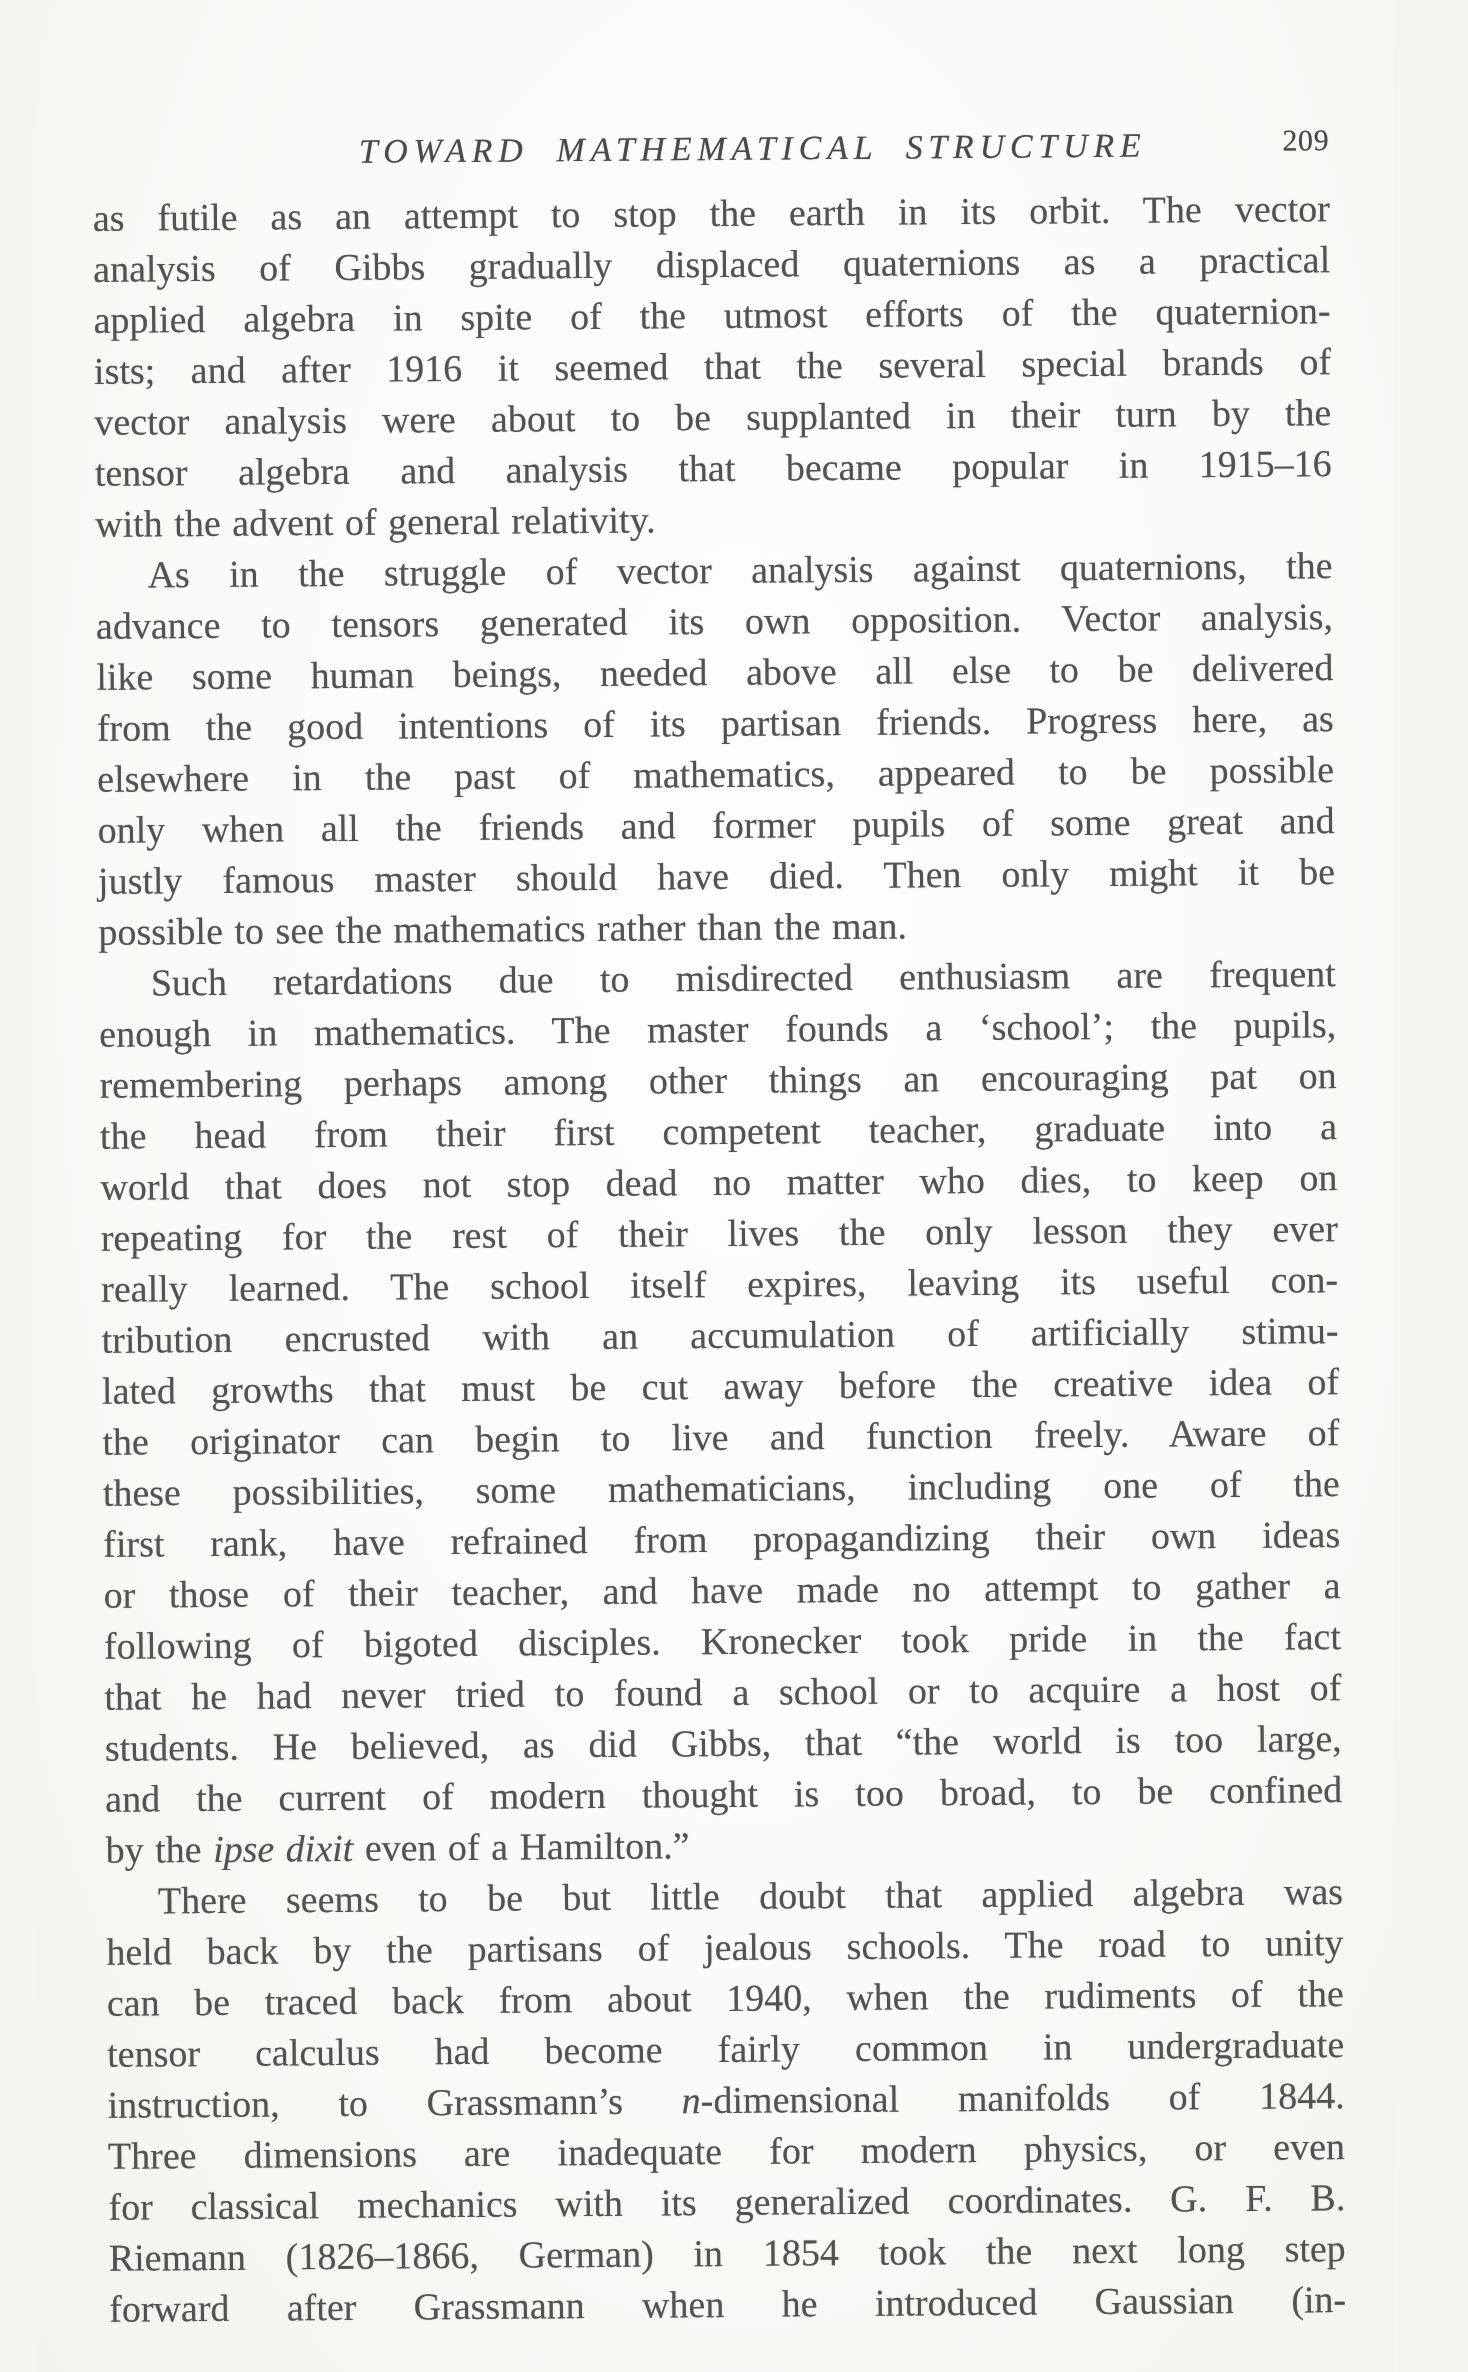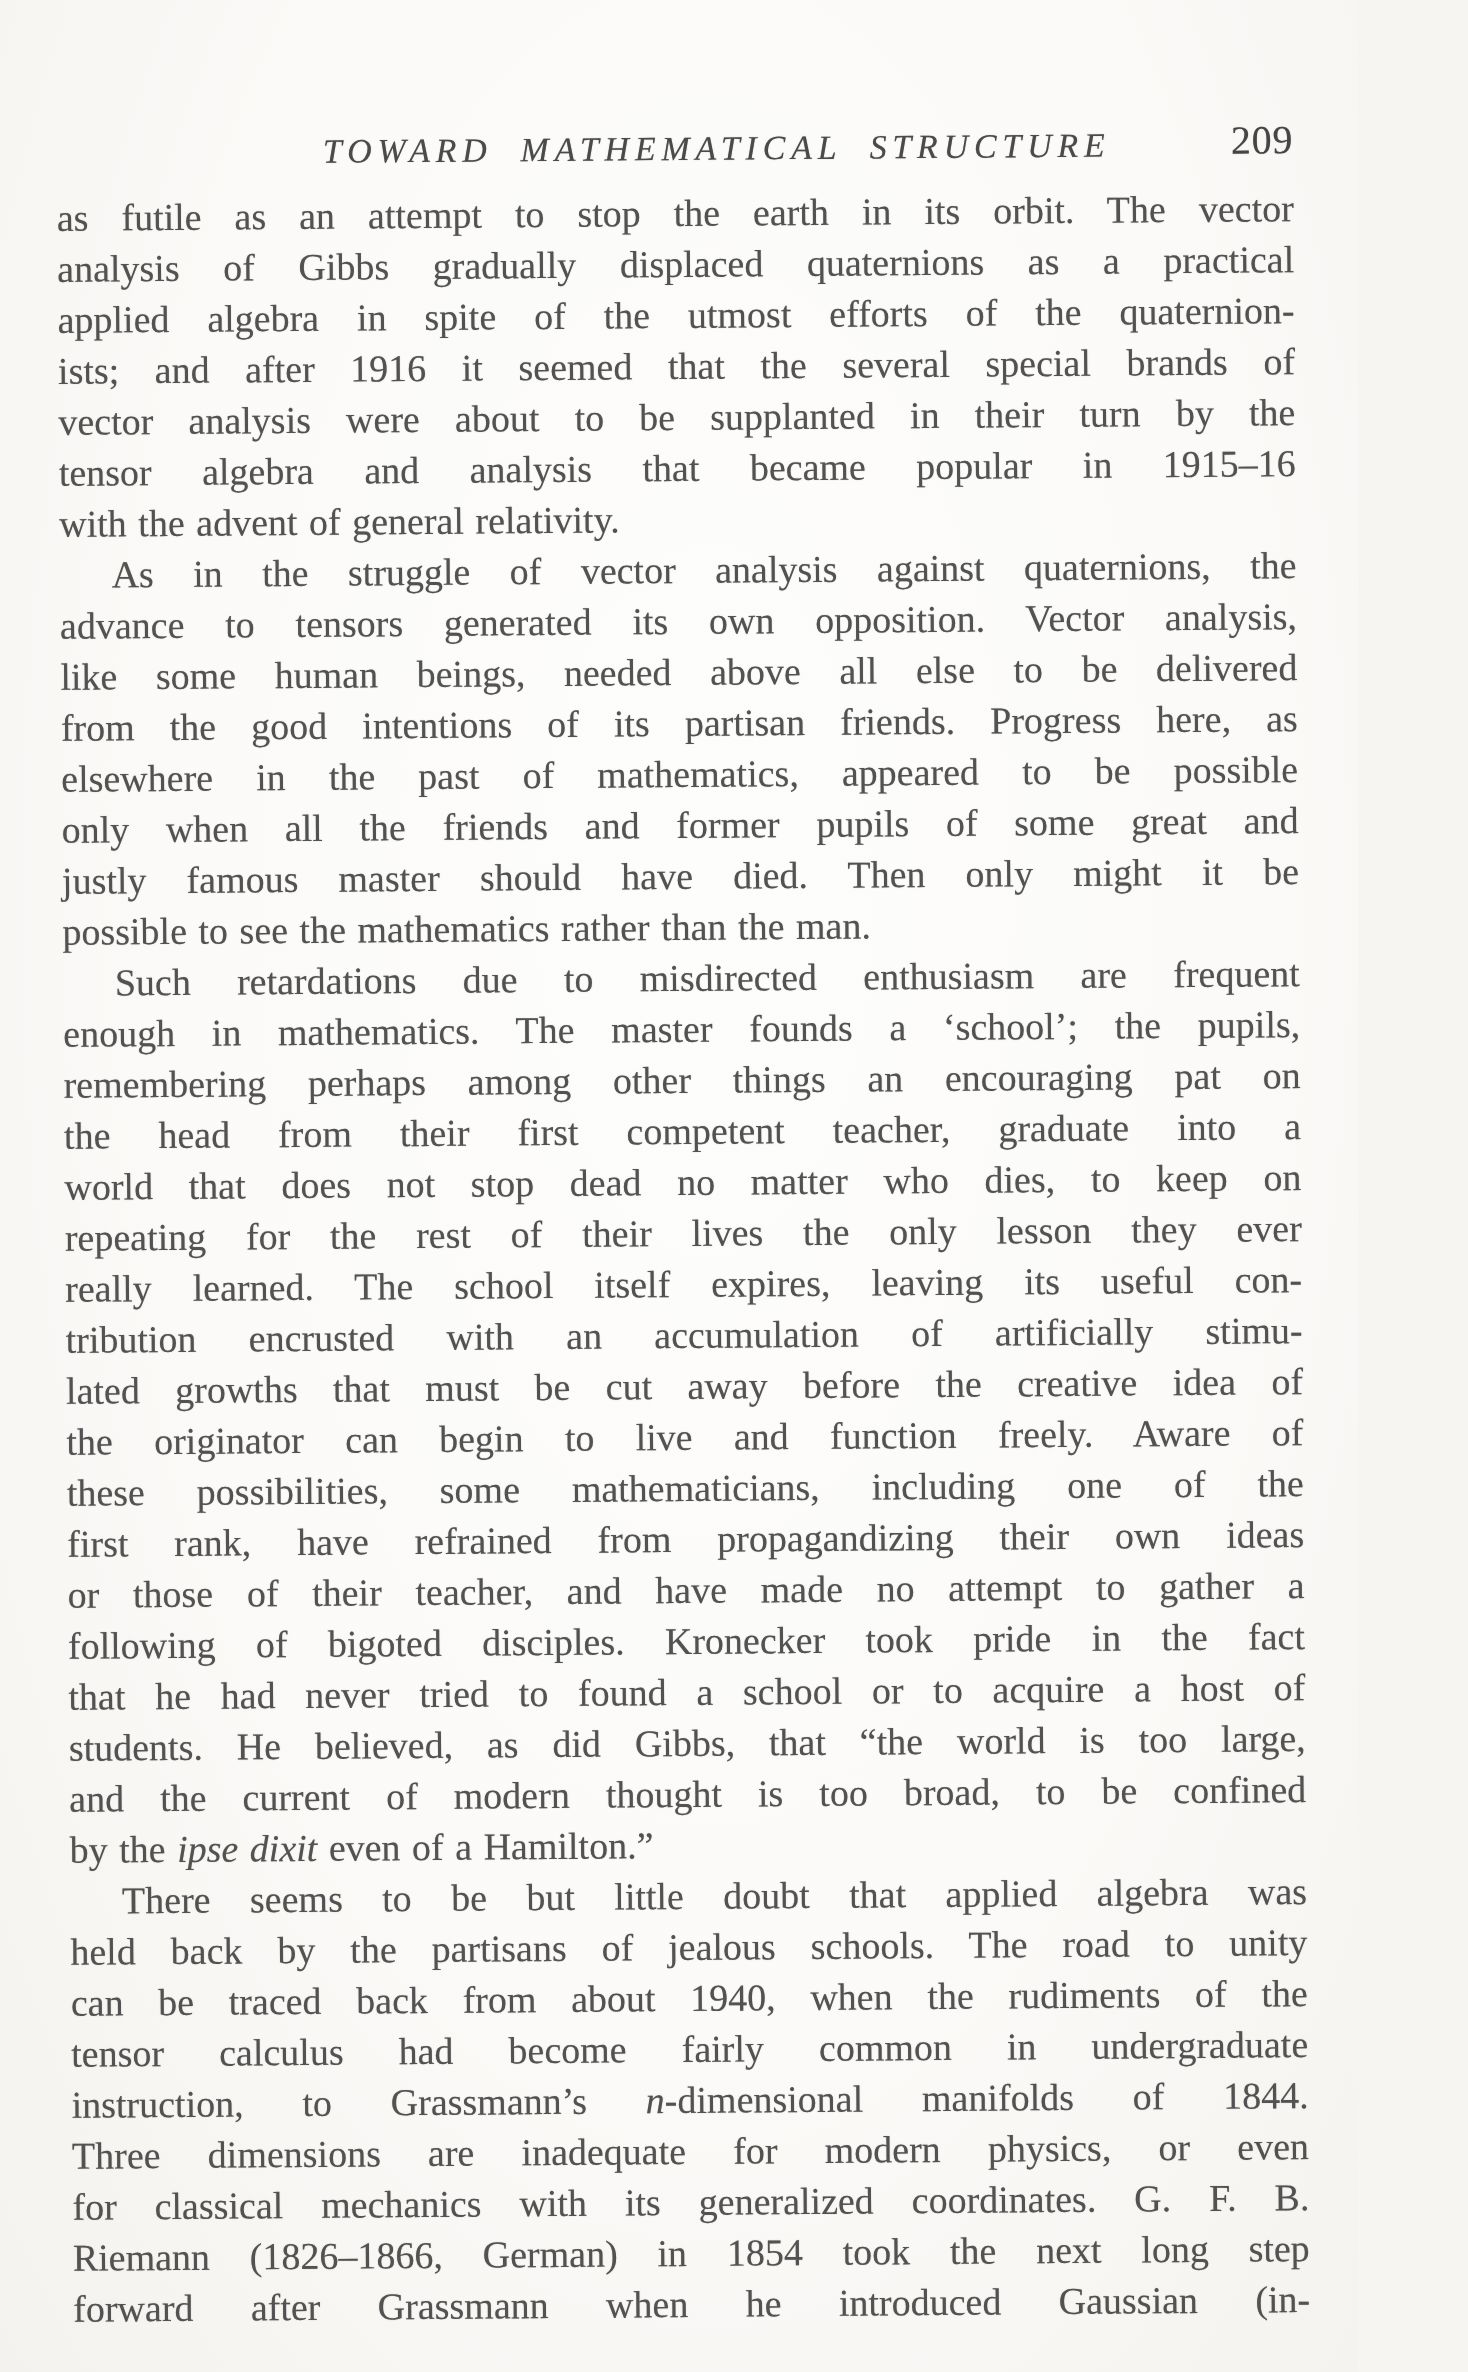--- a/index.html
+++ b/index.html
@@ -12,20 +12,21 @@
   }
   .page {
     position: relative;
     width: 1358px;
     height: 2372px;
     background: radial-gradient(ellipse at 52% 38%, #fdfdfc 0%, #fbfaf8 55%, #f3f2ee 100%);
     box-sizing: border-box;
     padding: 126px 58px 0 63px;
     font-family: "Liberation Serif", "DejaVu Serif", serif;
     color: #4e4e4e;
+    margin-left: 36px;
   }
   .scan-tilt {
     transform: rotate(-0.45deg);
     transform-origin: 50% 40%;
   }
   .page-header {
     position: relative;
     height: 46px;
     margin-bottom: 16px;
   }
@@ -39,21 +40,21 @@
     letter-spacing: 0.17em;
     word-spacing: 0.4em;
     color: #4a4a4a;
     text-shadow: 0 0 1px rgba(80,80,80,0.55);
     white-space: nowrap;
   }
   .page-number {
     position: absolute;
     right: 0;
     top: -4px;
-    font-size: 40px;
+    font-size: 30px;
     line-height: 46px;
     font-style: normal;
     letter-spacing: 0.02em;
     color: #454545;
     text-shadow: 0 0 1px rgba(80,80,80,0.5);
   }
   .page-body {
     font-size: 38px;
     line-height: 51px;
     word-spacing: 2px;

